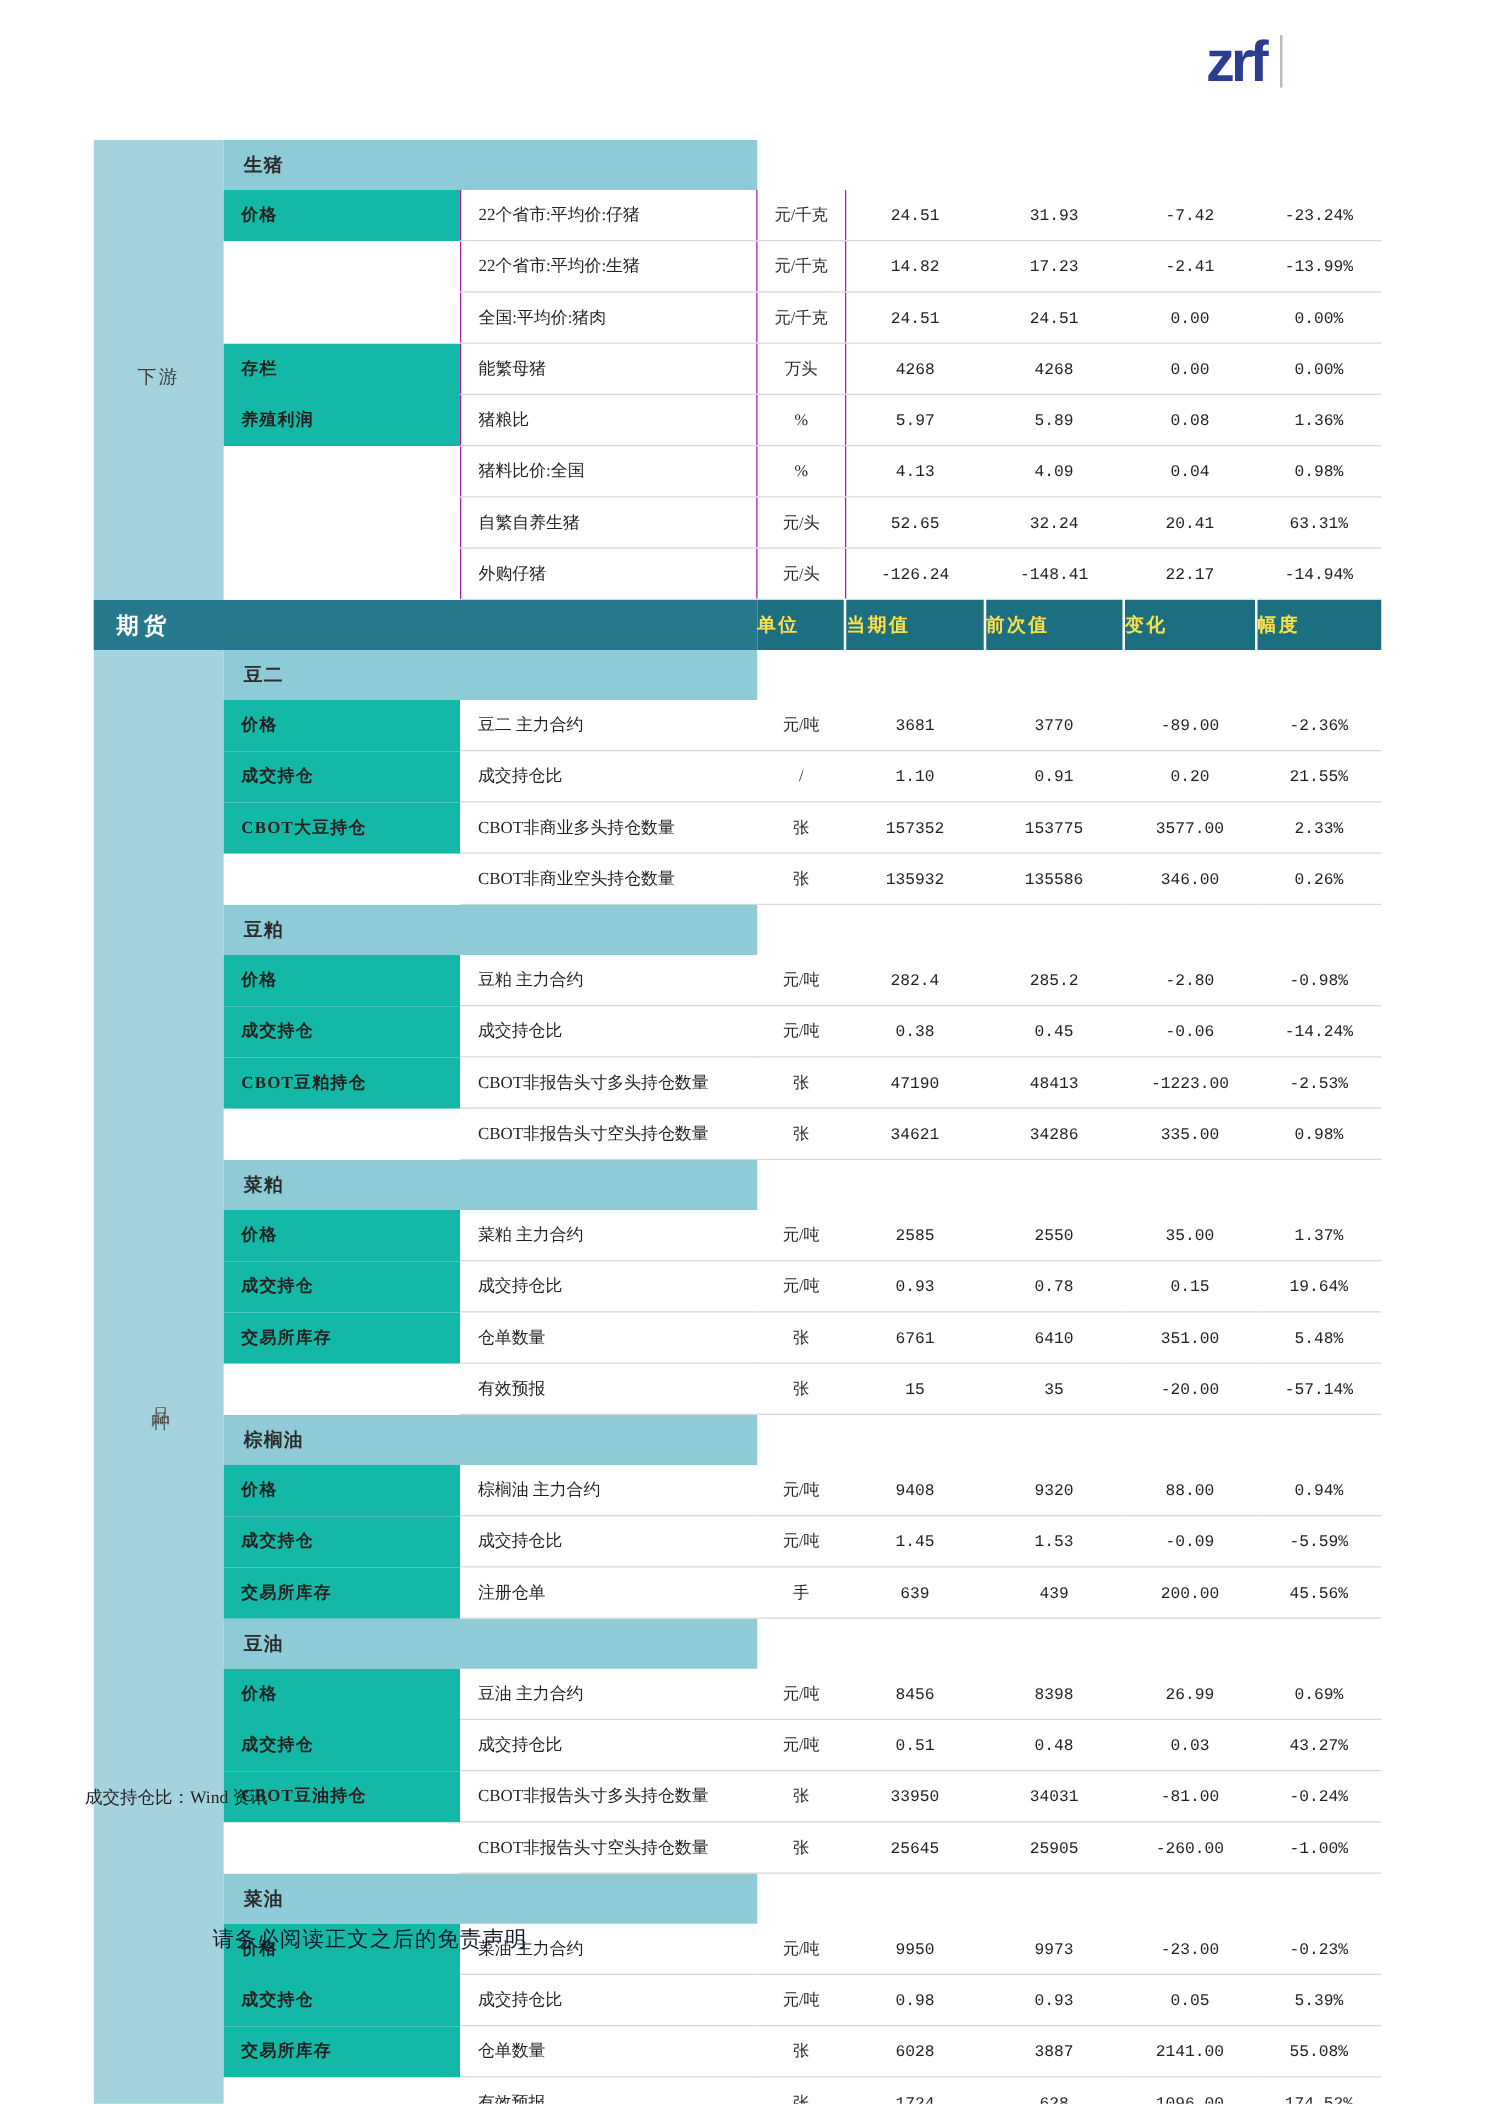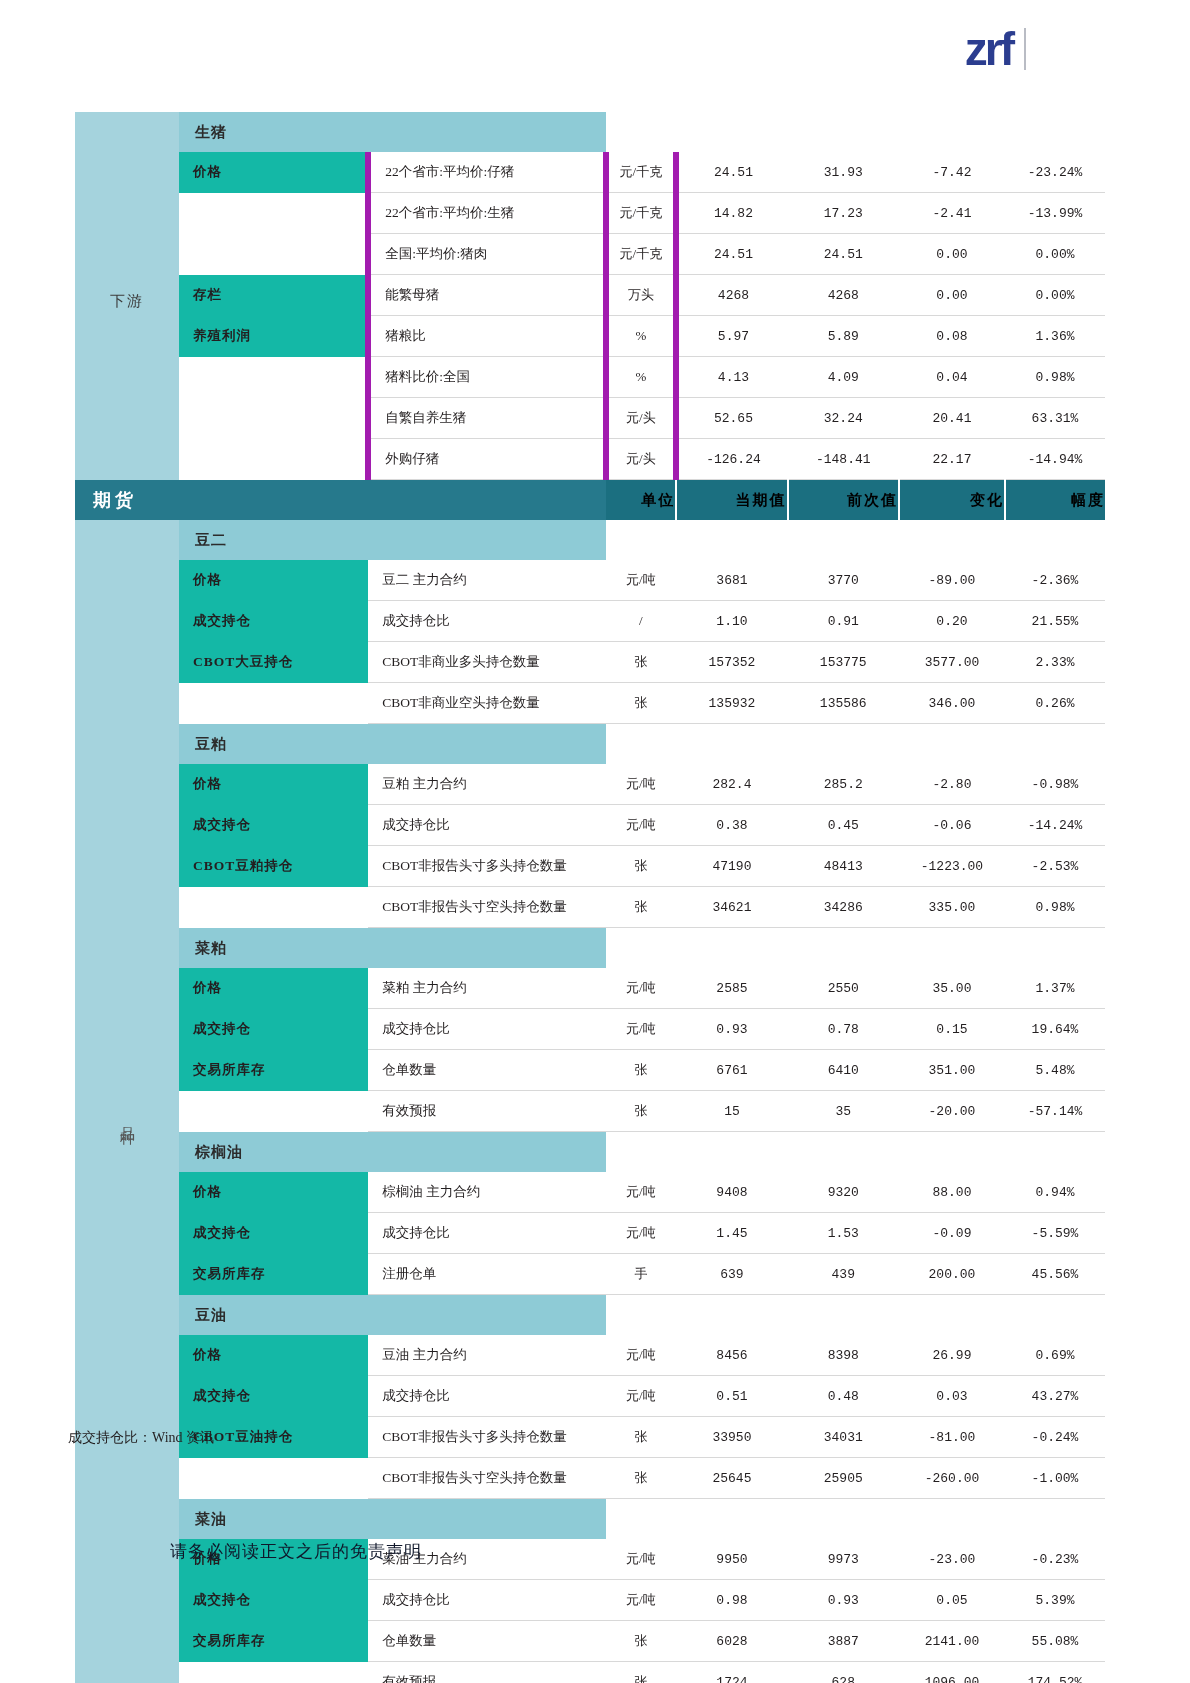--- a/index.html
+++ b/index.html
@@ -131,24 +131,24 @@
     background: #26798c;
     color: #ffffff;
     font-size: 18px;
     font-weight: bold;
     padding-left: 18px !important;
     letter-spacing: 4px;
     margin-top: 36px;
   }
   .hdr-dark {
     background: #1b6f80;
-    color: #000000;
+    color: #fde047;
     font-size: 15px;
     font-weight: bold;
-    text-align: right;
+    text-align: left;
     border-right: 2px solid #ffffff;
     letter-spacing: 2px;
   }
   .hdr-dark:last-child { border-right: none; }
 
   
   .cat {
     background: #14b8a6;
     font-weight: bold;
     font-size: 13.5px;
@@ -172,21 +172,21 @@
     border-bottom: 1px solid #d8d8d8;
   }
   .num {
     text-align: center;
     font-family: "Liberation Mono", monospace;
     font-size: 13px;
     border-bottom: 1px solid #d8d8d8;
   }
 
   
-  .sep-left { border-left: 6px solid #a21caf; }
+  .sep-left { border-left: 1px solid #a21caf; }
 
   .footnote {
     position: absolute;
     left: 68px;
     top: 1429px;
     font-size: 14px;
     color: #231f20;
   }
   .disclaimer {
     position: absolute;

